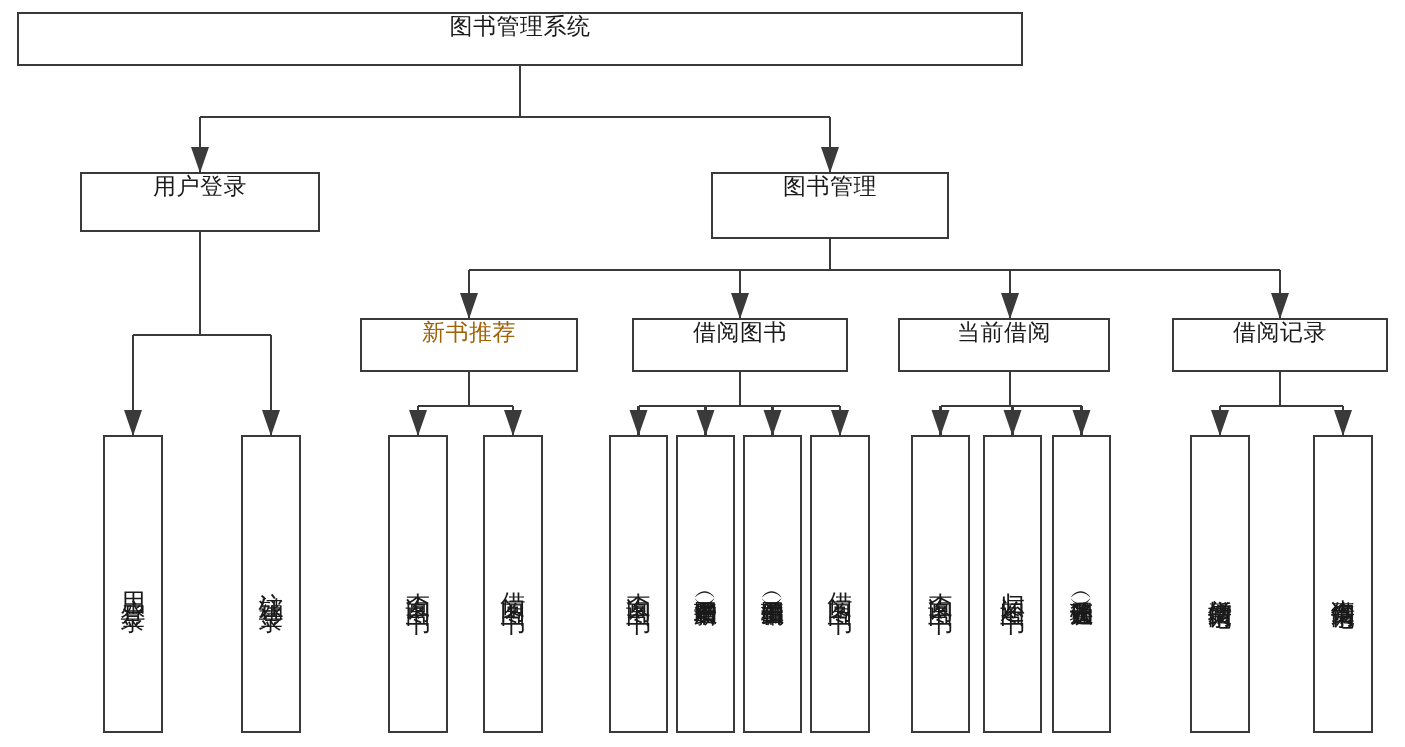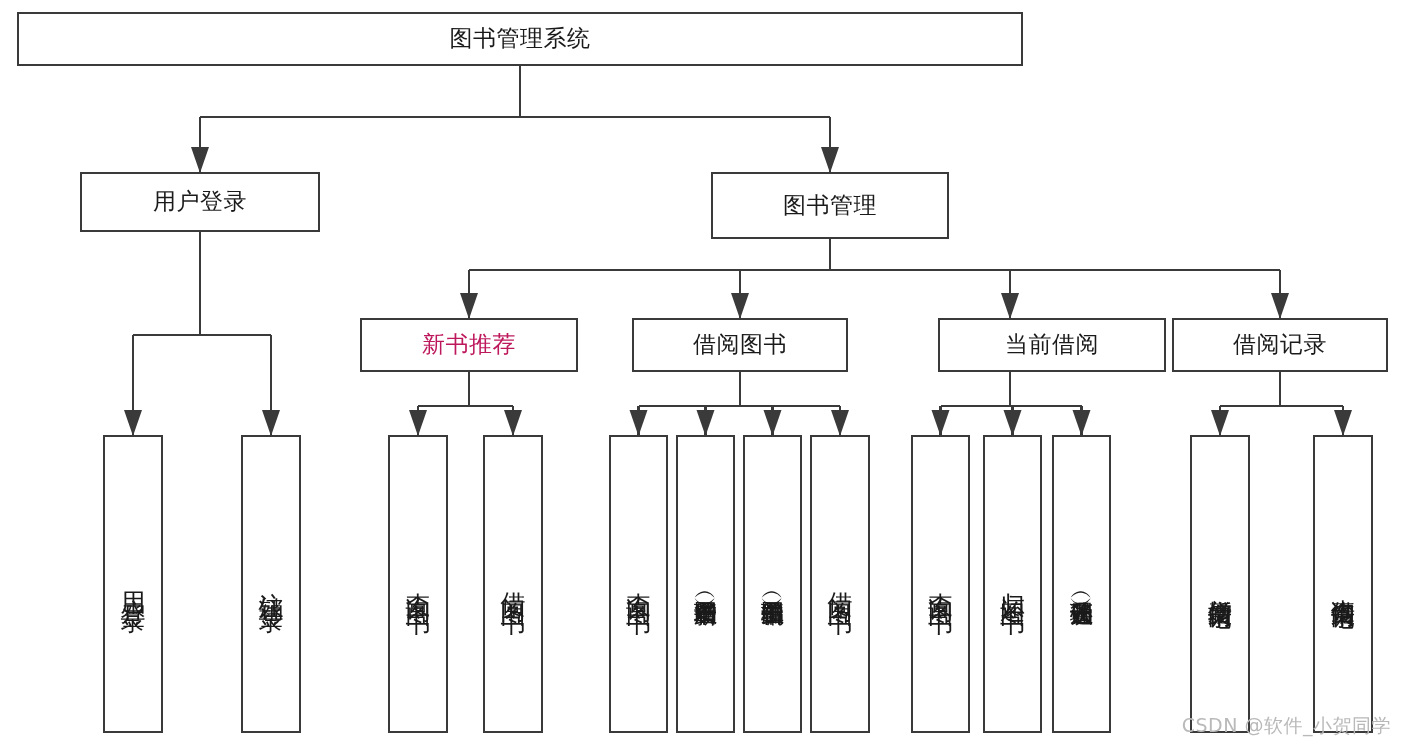--- a/index.html
+++ b/index.html
@@ -23,21 +23,21 @@
     top: 0;
     width: 1405px;
     height: 747px;
   }
   .node {
     position: absolute;
     box-sizing: border-box;
     background: #ffffff;
     border: 2px solid #3a3a3a;
     display: flex;
-    align-items: center;
+    align-items: flex-start;
     justify-content: center;
     overflow: hidden;
   }
   .node-label {
     font-size: 23px;
     color: #1a1a1a;
     line-height: 1.12;
     white-space: nowrap;
     letter-spacing: 0.5px;
   }
@@ -134,26 +134,26 @@
       <div class="node" style="left: 17px; top: 12px; width: 1006px; height: 54px; border-color: rgb(58, 58, 58);">
         <span class="node-label" style="color: rgb(26, 26, 26);">图书管理系统</span>
       </div>
       <div class="node" style="left: 80px; top: 172px; width: 240px; height: 60px; border-color: rgb(58, 58, 58);">
         <span class="node-label" style="color: rgb(26, 26, 26);">用户登录</span>
       </div>
       <div class="node" style="left: 711px; top: 172px; width: 238px; height: 67px; border-color: rgb(58, 58, 58);">
         <span class="node-label" style="color: rgb(26, 26, 26);">图书管理</span>
       </div>
       <div class="node" style="left: 360px; top: 318px; width: 218px; height: 54px; border-color: rgb(58, 58, 58);">
-        <span class="node-label" style="color: #be185d;">新书推荐</span>
+        <span class="node-label" style="color: #a16207;">新书推荐</span>
       </div>
       <div class="node" style="left: 632px; top: 318px; width: 216px; height: 54px; border-color: rgb(58, 58, 58);">
         <span class="node-label" style="color: rgb(26, 26, 26);">借阅图书</span>
       </div>
-      <div class="node" style="left: 938px; top: 318px; width: 228px; height: 54px; border-color: rgb(58, 58, 58);">
+      <div class="node" style="left: 898px; top: 318px; width: 212px; height: 54px; border-color: rgb(58, 58, 58);">
         <span class="node-label" style="color: rgb(26, 26, 26);">当前借阅</span>
       </div>
       <div class="node" style="left: 1172px; top: 318px; width: 216px; height: 54px; border-color: rgb(58, 58, 58);">
         <span class="node-label" style="color: rgb(26, 26, 26);">借阅记录</span>
       </div>
       <div class="node leaf" style="left: 103px; top: 435px; width: 60px; height: 298px; border-color: rgb(58, 58, 58);">
         <span class="node-label" style="color: rgb(26, 26, 26);">用户登录</span>
       </div>
       <div class="node leaf" style="left: 241px; top: 435px; width: 60px; height: 298px; border-color: rgb(58, 58, 58);">
         <span class="node-label" style="color: rgb(26, 26, 26);">注销登录</span>
@@ -185,14 +185,13 @@
       <div class="node leaf tightest" style="left: 1052px; top: 435px; width: 59px; height: 298px; border-color: rgb(58, 58, 58);">
         <span class="node-label" style="color: rgb(26, 26, 26);">确认归还（管理员）</span>
       </div>
       <div class="node leaf tight" style="left: 1190px; top: 435px; width: 60px; height: 298px; border-color: rgb(58, 58, 58);">
         <span class="node-label" style="color: rgb(26, 26, 26);">新增借阅记录</span>
       </div>
       <div class="node leaf tight" style="left: 1313px; top: 435px; width: 60px; height: 298px; border-color: rgb(58, 58, 58);">
         <span class="node-label" style="color: rgb(26, 26, 26);">查询借阅记录</span>
       </div>
     </div>
-  <div id="watermark">CSDN @软件_小贺同学</div>
 </div>
 
 </body></html>

